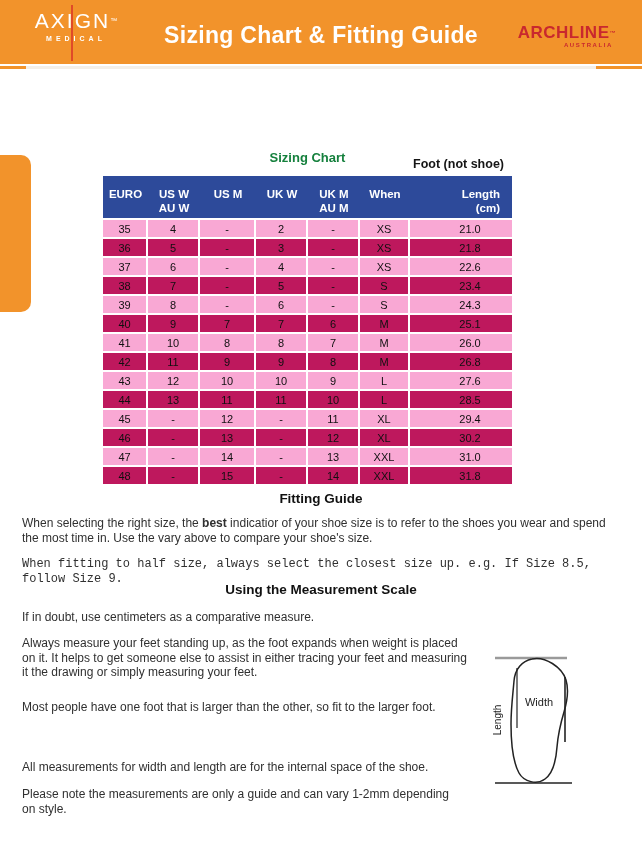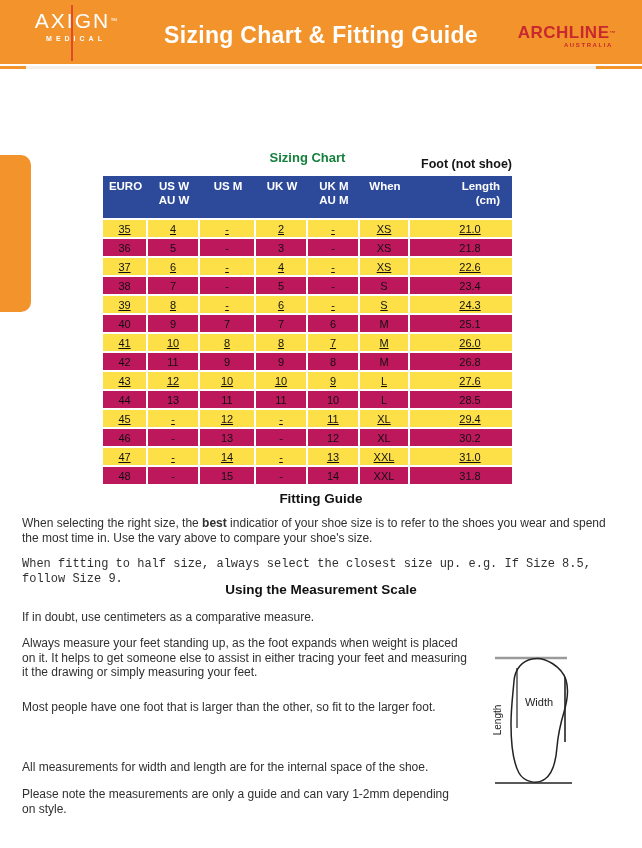--- a/index.html
+++ b/index.html
@@ -25,33 +25,33 @@
   
   .side-tab{position:absolute;left:0;top:155px;width:31px;height:157px;
             background:#F2932B;border-radius:0 10px 10px 0;}
   .side-tab-text{position:absolute;left:-63px;top:218px;width:157px;height:31px;
                  transform:rotate(-90deg);color:#fff;font-weight:700;font-size:12.5px;
                  line-height:14px;text-align:center;white-space:pre-line;}
 
   
   .chart-title{position:absolute;left:103px;top:150px;width:409px;text-align:center;
                font-weight:700;font-size:13px;color:#15803d;}
-  .foot-note{position:absolute;right:130px;top:157px;font-weight:700;font-size:12.5px;color:#151515;}
+  .foot-note{position:absolute;right:138px;top:157px;font-weight:700;font-size:12.5px;color:#151515;}
   .sizing-table{position:absolute;left:103px;top:176px;width:409px;
                 border-collapse:separate;border-spacing:0;table-layout:fixed;}
   .sizing-table th{background:#2D4A9A;color:#fff;font-weight:700;font-size:11.5px;
-                   line-height:13.5px;height:44px;vertical-align:top;padding:4px 0 0 0;
+                   line-height:13.5px;height:44px;vertical-align:top;padding:12px 0 0 0;
                    text-align:center;box-sizing:border-box;border-bottom:2px solid #fff;}
   .sizing-table th.col6{text-align:right;padding-right:12px;}
   .sizing-table td{font-size:11px;color:#101010;text-align:center;height:19px;
                    padding:0;box-sizing:border-box;border-bottom:2px solid #fff;
                    border-right:2px solid #fff;}
   .sizing-table td:last-child{border-right:none;}
   .sizing-table td.col6{padding-left:18px;}
-  .row-blue td{background:#fde047;text-decoration:underline;}
+  .row-blue td{background:#f9a8d4;}
   .row-peri td{background:#be185d;}
 
   
   .heading{position:absolute;left:0;width:642px;text-align:center;
            font-weight:700;font-size:13.5px;color:#111;}
   .h-fitting{top:491px;} .h-measure{top:582px;}
   .para{position:absolute;left:22px;width:605px;font-size:12px;line-height:14.5px;color:#303030;}
   .p1{top:516px;} .p2{top:557px;font-family:Liberation Mono, monospace;}
   .m1{top:610px;} .m2{top:636px;width:470px;white-space:pre-line;}
   .m3{top:694px;margin-top:6px;} .m4{top:760px;} .m5{top:787px;width:470px;white-space:pre-line;}

